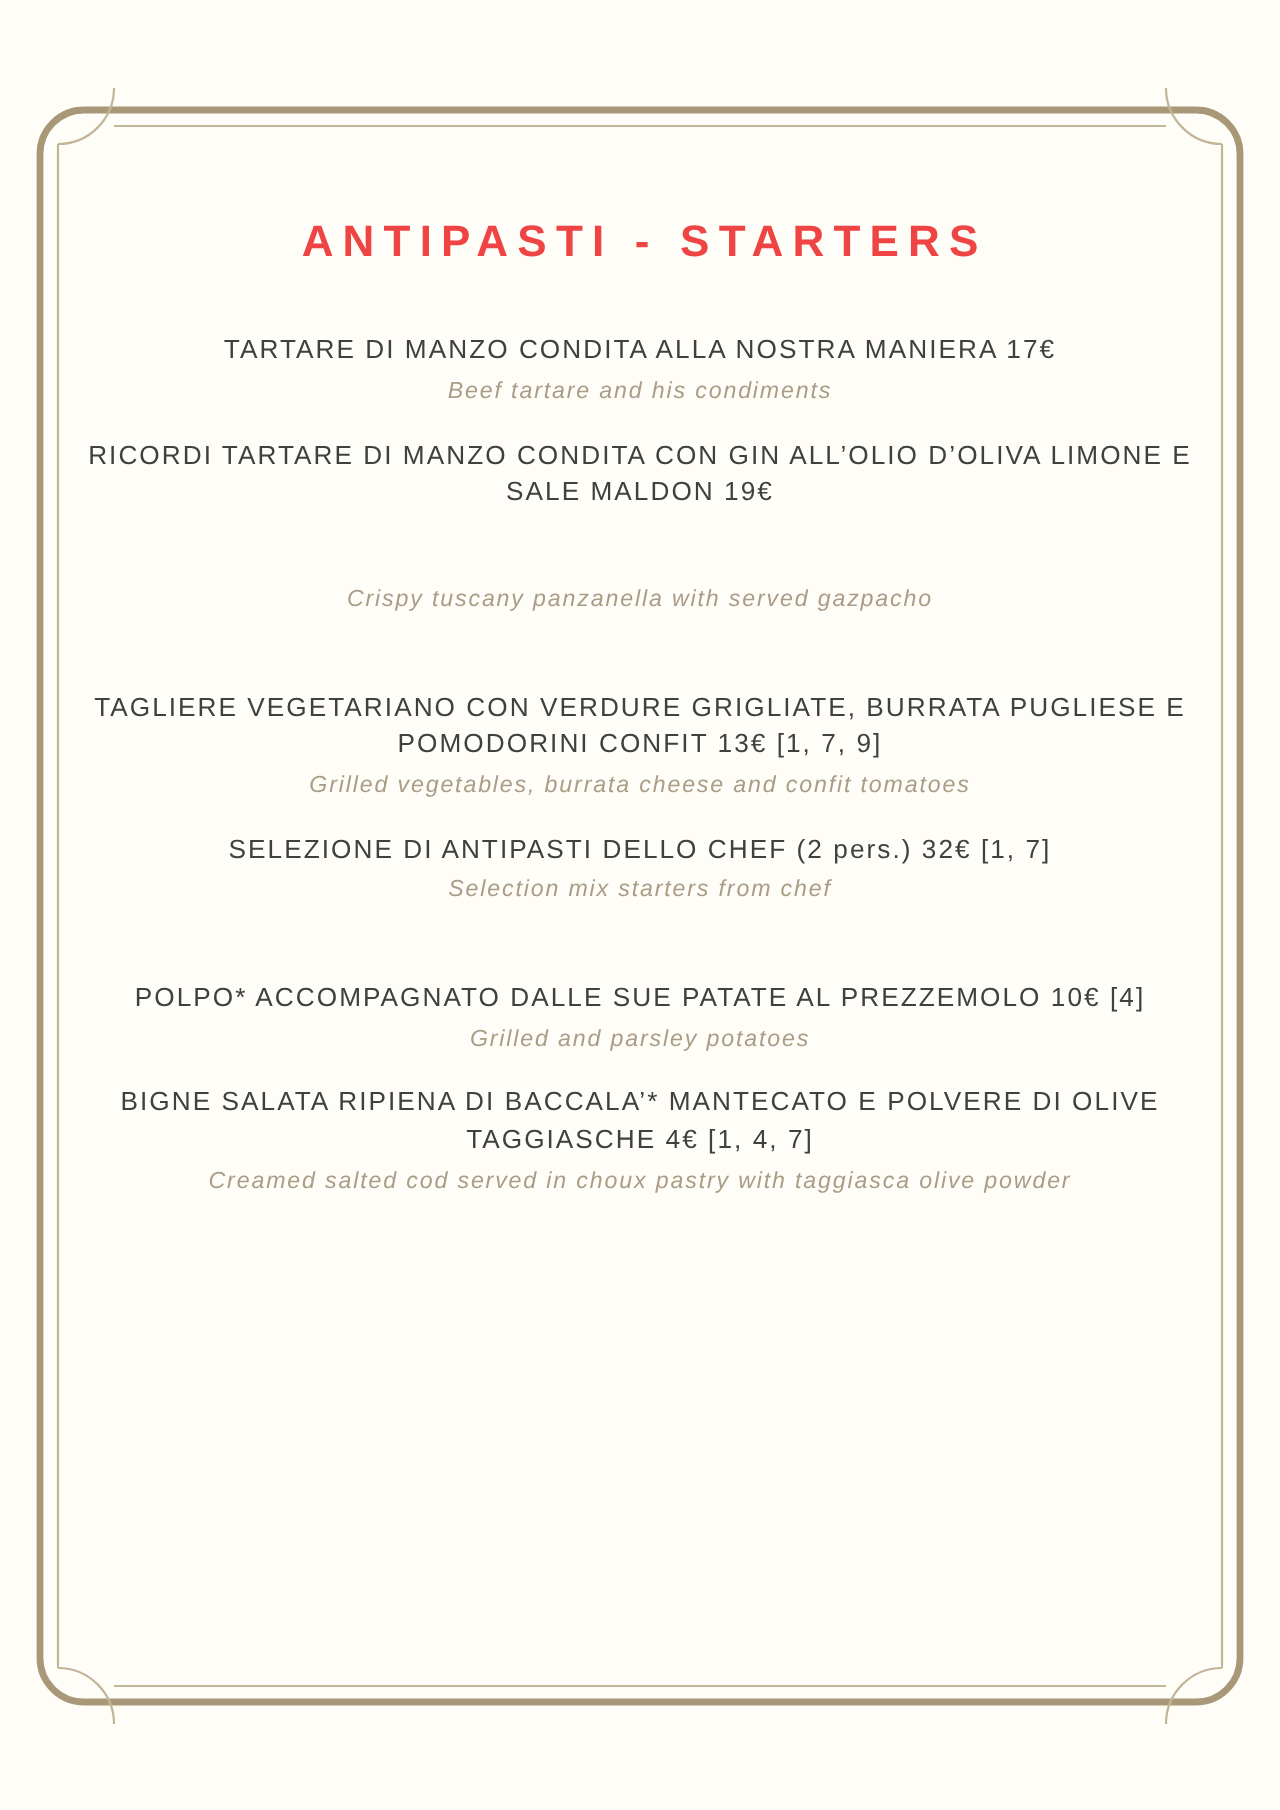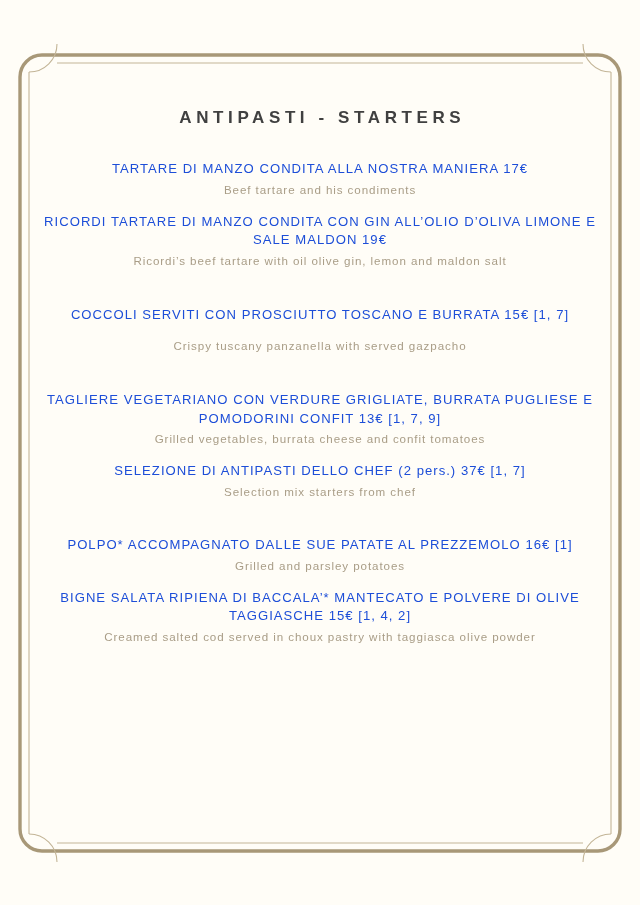--- a/index.html
+++ b/index.html
@@ -37,22 +37,22 @@
     left: 34px;
     top: 70px;
     width: 572px;
     height: 772px;
     box-sizing: border-box;
     padding: 0 8px;
     text-align: center;
   }
 
   #section-title {
-    color: #404040;
-    font-size: 17px;
+    color: #ef4444;
+    font-size: 22px;
     font-weight: bold;
     letter-spacing: 4.6px;
     margin: 38px 0 0 0;
     line-height: 1.2;
     text-indent: 4.6px;
     white-space: nowrap;
   }
 
   .dish-group {
     margin-top: 36px;
@@ -62,30 +62,31 @@
   }
 
   .dish {
     margin-bottom: 14px;
   }
   .dish:last-child {
     margin-bottom: 0;
   }
 
   .dish-name {
-    color: #1d4ed8;
+    color: #404040;
     font-size: 13.1px;
     letter-spacing: 1.02px;
     line-height: 1.42;
     margin: 0;
     padding: 0 2px;
   }
 
   .dish-desc {
     color: #a99d87;
+    font-style: italic;
     font-size: 11.6px;
     letter-spacing: 0.92px;
     line-height: 1.45;
     margin: 3px 0 0 0;
     padding: 0 2px;
   }
 </style>
 </head>
 <body>
 
@@ -129,49 +130,47 @@
   <div id="menu-content">
     <h1 id="section-title">ANTIPASTI - STARTERS</h1>
 
     <div class="dish-group first-group">
       <div class="dish">
         <p class="dish-name">TARTARE DI MANZO CONDITA ALLA NOSTRA MANIERA 17€</p>
         <p class="dish-desc">Beef tartare and his condiments</p>
       </div>
       <div class="dish">
         <p class="dish-name">RICORDI TARTARE DI MANZO CONDITA CON GIN ALL’OLIO D’OLIVA LIMONE E SALE MALDON 19€</p>
-        <p class="dish-desc">Ricordi’s beef tartare with oil olive gin, lemon and maldon salt</p>
       </div>
     </div>
 
     <div class="dish-group">
       <div class="dish">
-        <p class="dish-name">COCCOLI SERVITI CON PROSCIUTTO TOSCANO E BURRATA 15€ [1, 7]</p>
       </div>
       <div class="dish">
         <p class="dish-desc">Crispy tuscany panzanella with served gazpacho</p>
       </div>
     </div>
 
     <div class="dish-group">
       <div class="dish">
         <p class="dish-name">TAGLIERE VEGETARIANO CON VERDURE GRIGLIATE, BURRATA PUGLIESE E POMODORINI CONFIT 13€ [1, 7, 9]</p>
         <p class="dish-desc">Grilled vegetables, burrata cheese and confit tomatoes</p>
       </div>
       <div class="dish">
-        <p class="dish-name">SELEZIONE DI ANTIPASTI DELLO CHEF (2 pers.) 37€ [1, 7]</p>
+        <p class="dish-name">SELEZIONE DI ANTIPASTI DELLO CHEF (2 pers.) 32€ [1, 7]</p>
         <p class="dish-desc">Selection mix starters from chef</p>
       </div>
     </div>
 
     <div class="dish-group">
       <div class="dish">
-        <p class="dish-name">POLPO* ACCOMPAGNATO DALLE SUE PATATE AL PREZZEMOLO 16€ [1]</p>
+        <p class="dish-name">POLPO* ACCOMPAGNATO DALLE SUE PATATE AL PREZZEMOLO 10€ [4]</p>
         <p class="dish-desc">Grilled and parsley potatoes</p>
       </div>
       <div class="dish">
-        <p class="dish-name">BIGNE SALATA RIPIENA DI BACCALA’* MANTECATO E POLVERE DI OLIVE TAGGIASCHE 15€ [1, 4, 2]</p>
+        <p class="dish-name">BIGNE SALATA RIPIENA DI BACCALA’* MANTECATO E POLVERE DI OLIVE TAGGIASCHE 4€ [1, 4, 7]</p>
         <p class="dish-desc">Creamed salted cod served in choux pastry with taggiasca olive powder</p>
       </div>
     </div>
 
   </div>
 </div>
 
 </body></html>

